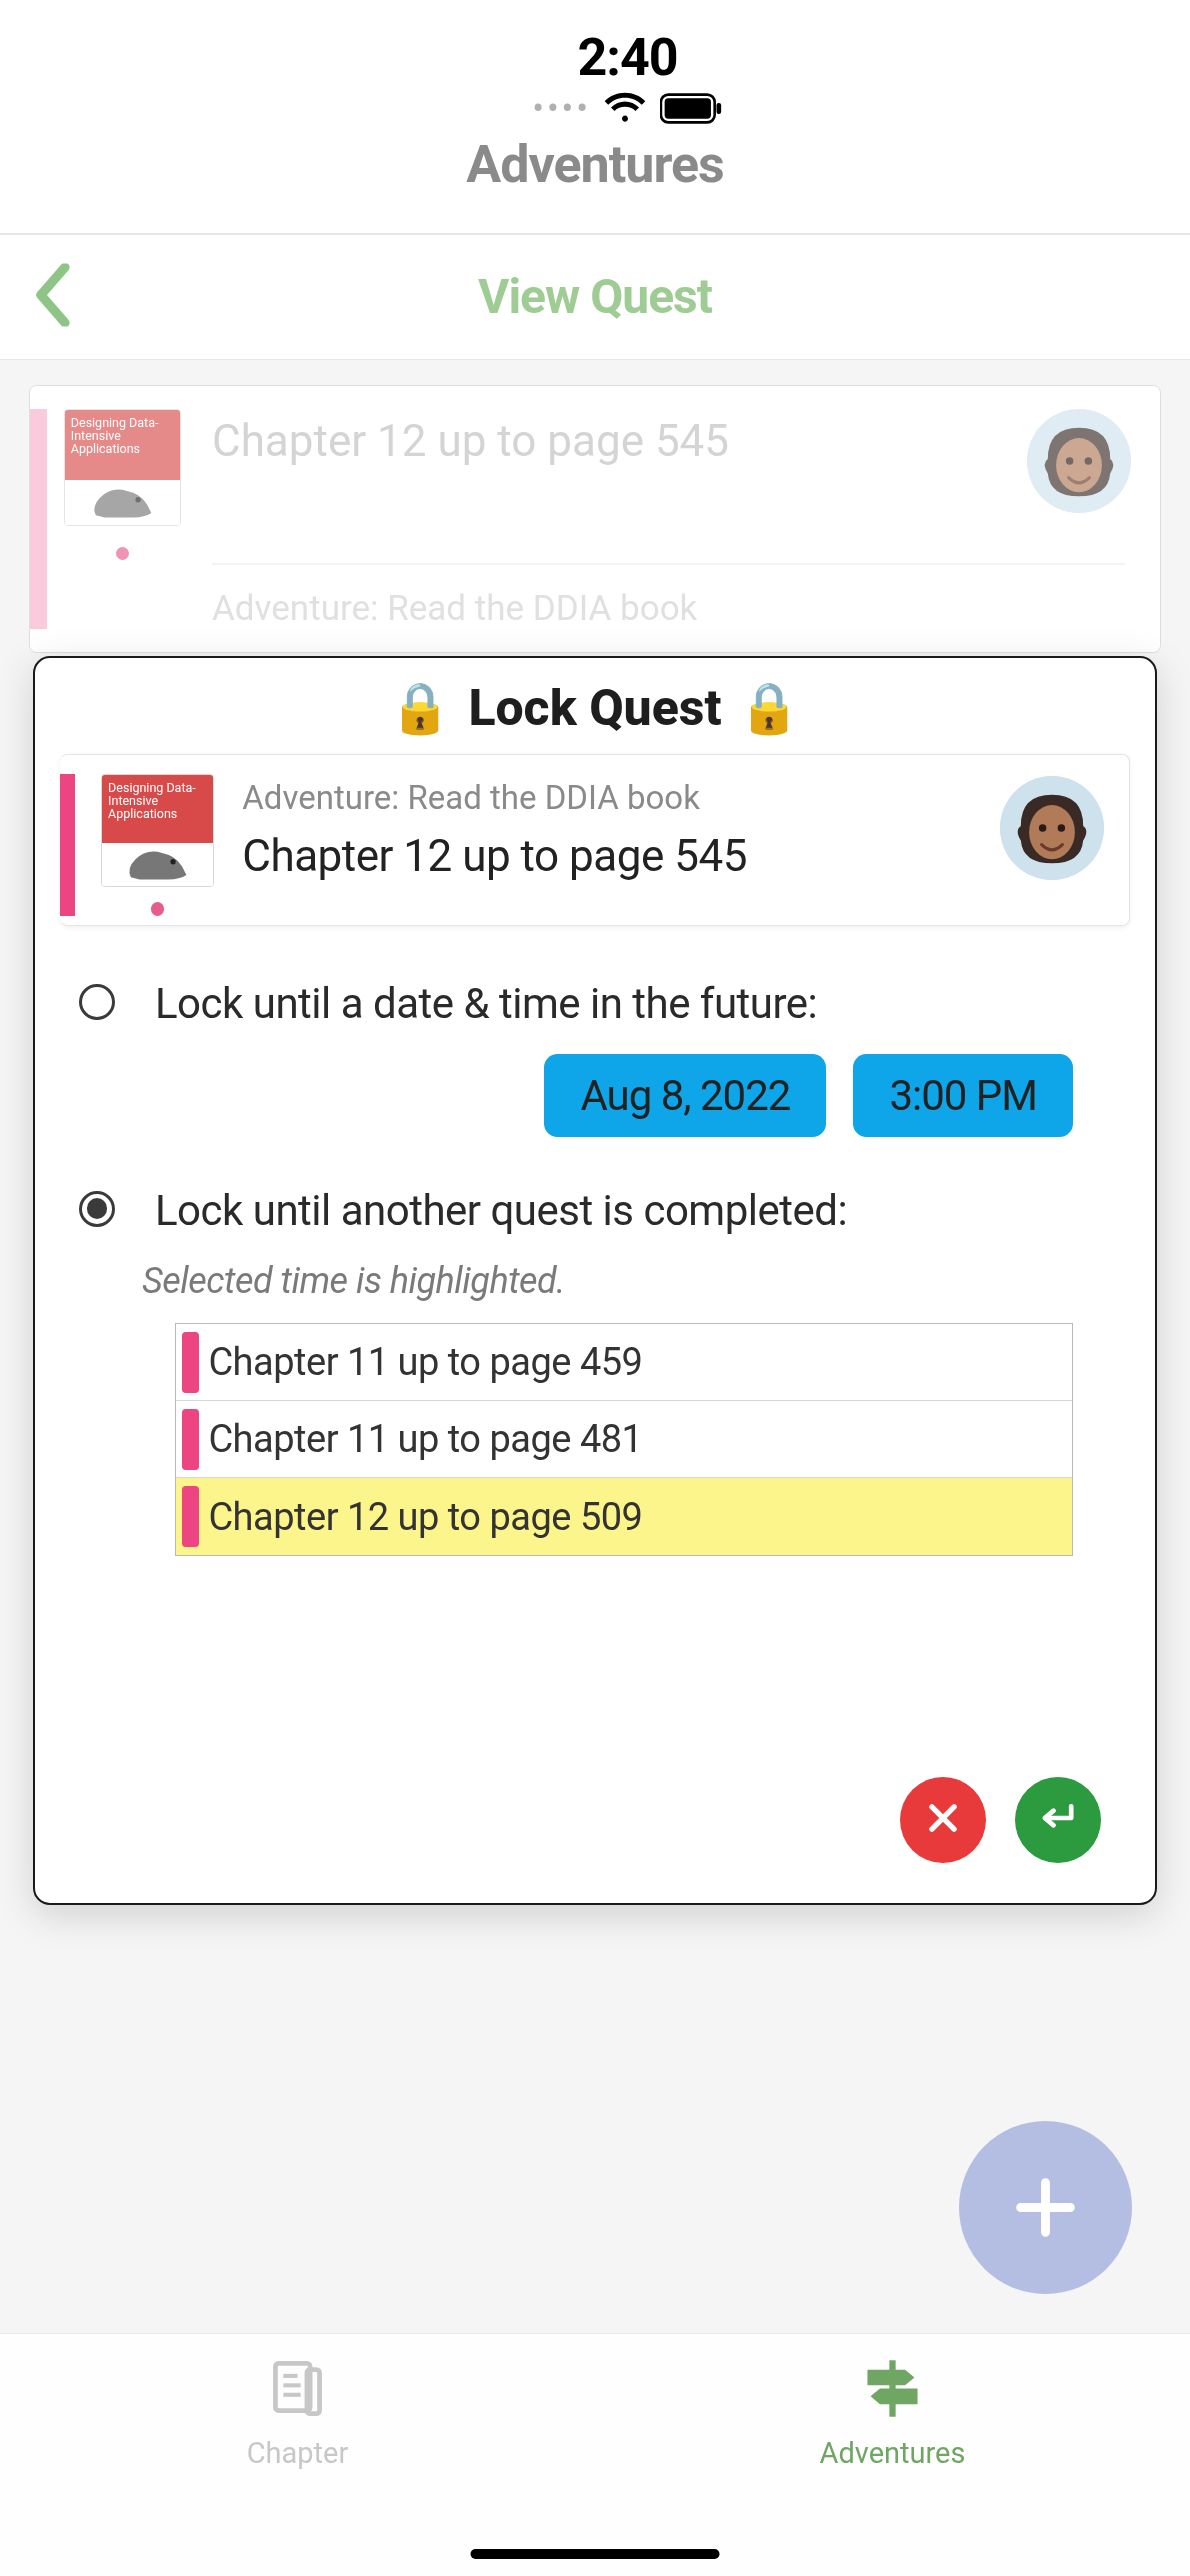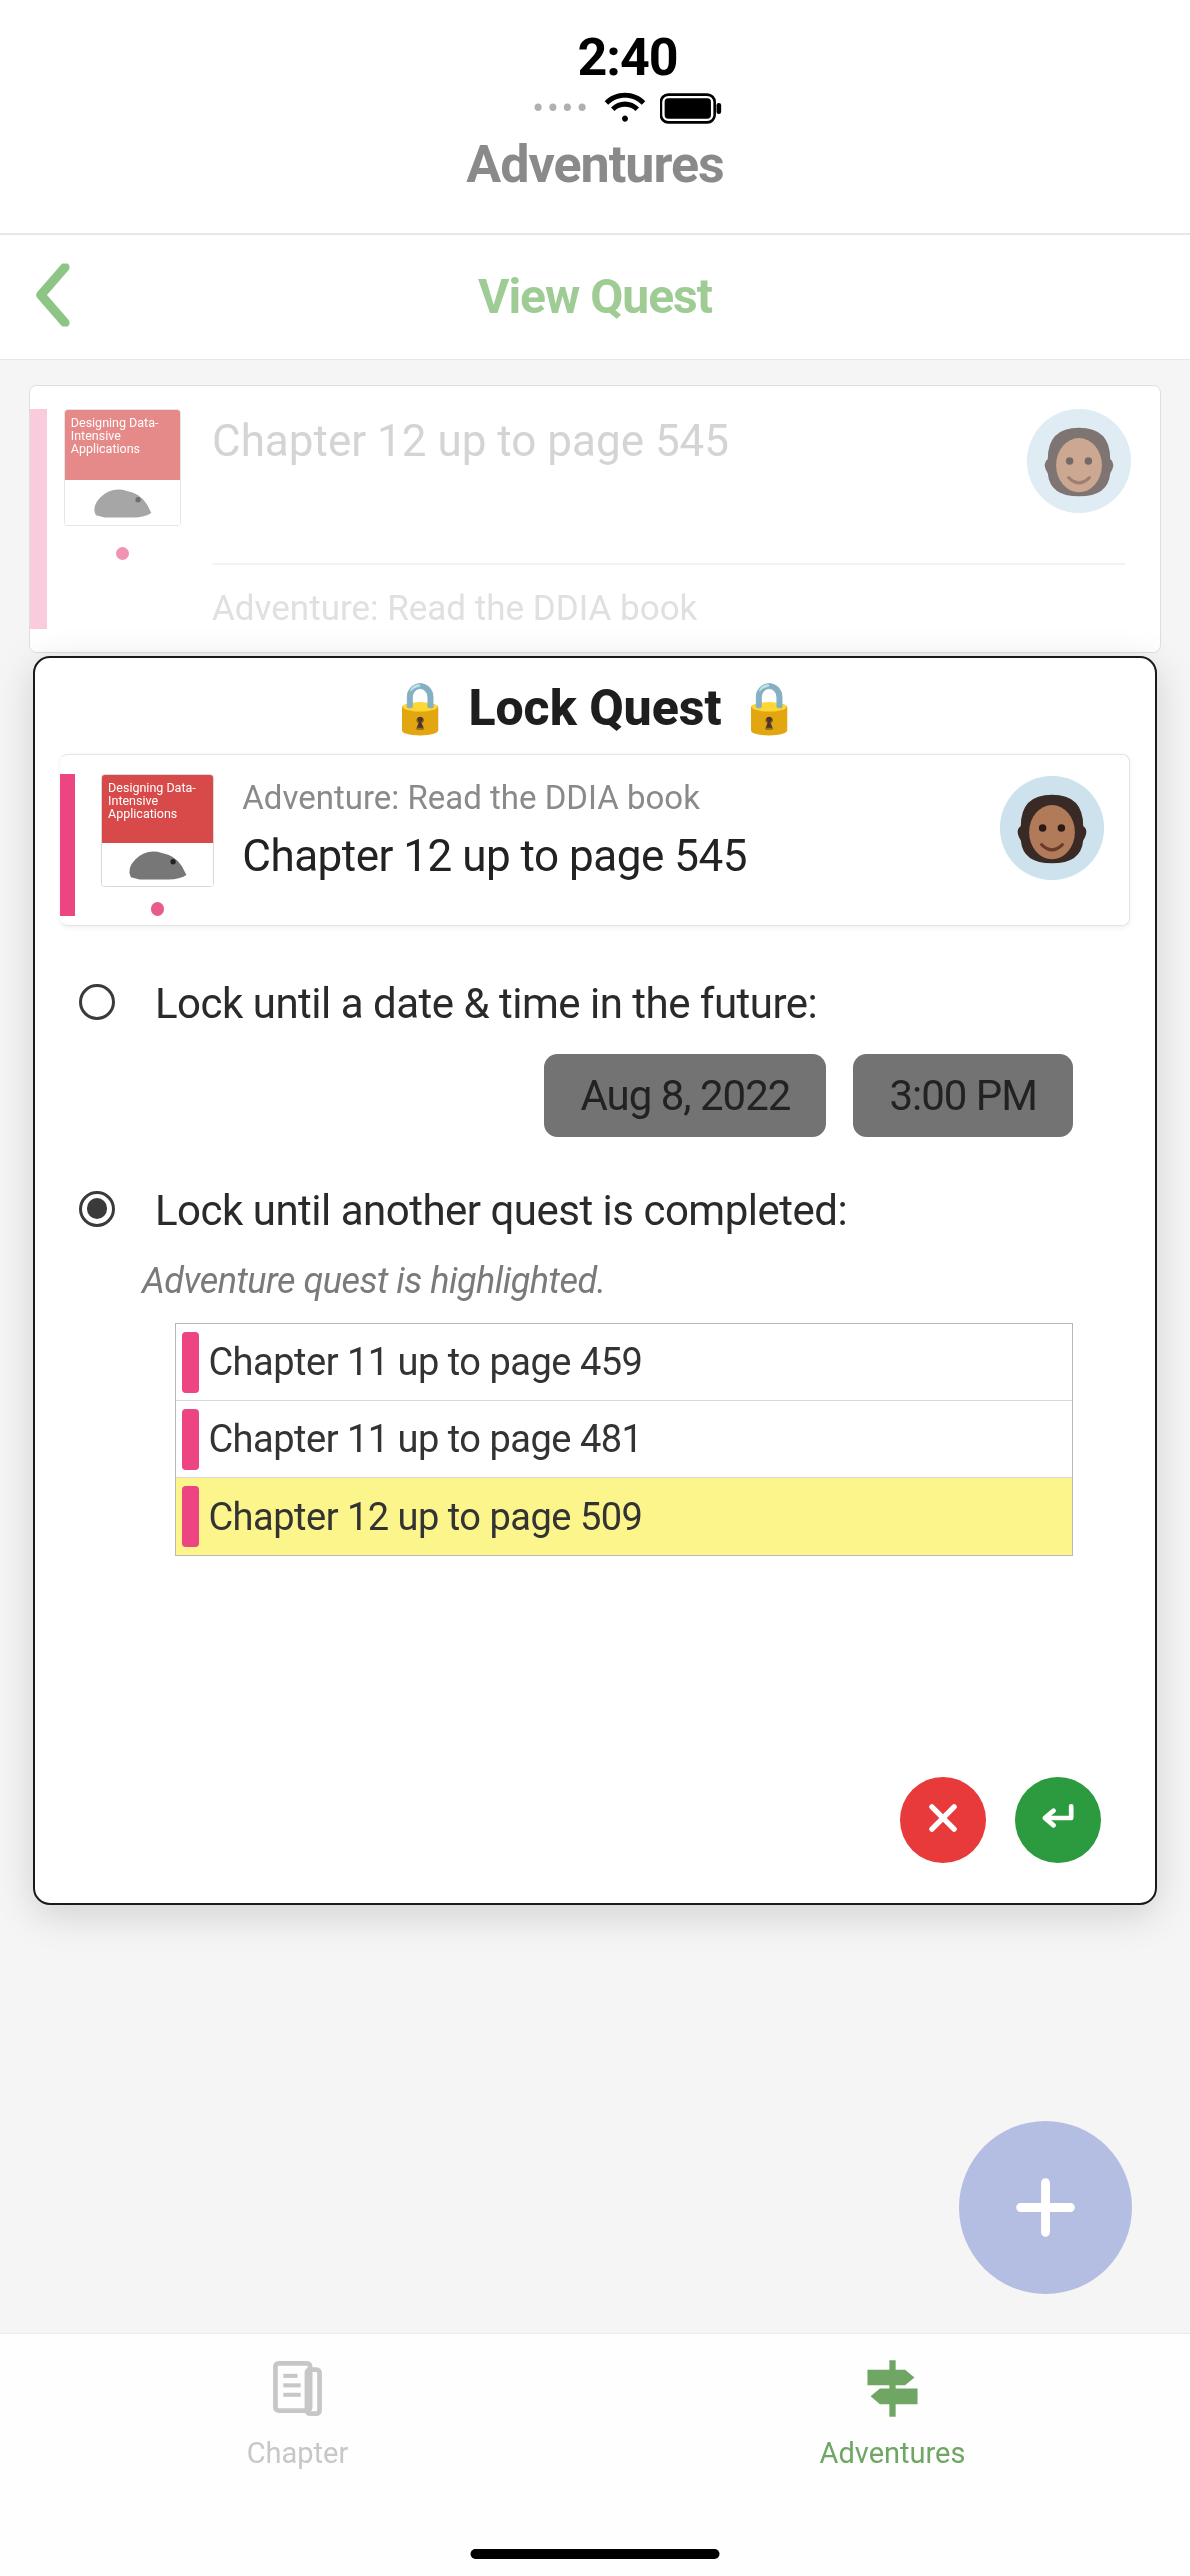--- a/index.html
+++ b/index.html
@@ -51,21 +51,21 @@
     .modal-card .mc-title { font-size:44px; font-weight:400; color:#222; margin-top:13.4px; letter-spacing:-0.5px;}
     .modal-card .avatar { position:absolute; right:25px; top:21px; width:104px; height:104px; border-radius:50%; background:#cee2ee; overflow:hidden;}
 
     .options { margin-top: 52px; padding: 0 19px;}
     .opt-row { display:flex; align-items:flex-start; gap:40px; margin-bottom:23px;}
     .radio { width:36px; height:36px; border-radius:50%; border:3.8px solid #3a3a3a; margin-top:5.8px; flex-shrink:0; position:relative;}
     .radio.checked::after{ content:''; position:absolute; inset:4.8px; border-radius:50%; background:#3a3a3a;}
     .opt-label { font-size:42px; color:#2a2a2a; line-height:1.25; letter-spacing:-0.5px;}
 
     .date-row { display:flex; gap:27px; justify-content:flex-end; margin: 17px 38px 48px 0;}
-    .pill { background:#737373; border-radius:13.4px; padding: 17px 36px; font-size:42px; color:#222; letter-spacing:-1px;}
+    .pill { background:#0ea5e9; border-radius:13.4px; padding: 17px 36px; font-size:42px; color:#222; letter-spacing:-1px;}
 
     .hint { font-size:36px; font-style:italic; color:#7a7a7a; margin: 7.7px 0 21px 63px; letter-spacing:-0.5px;}
 
     .quest-list { margin-left:96px; margin-right:38px; border:1.9px solid #b8b8b8; }
     .quest-list .item { display:flex; align-items:center; height:77px; border-bottom:1.9px solid #d7d7d7;}
     .quest-list .item:last-child { border-bottom:none;}
     .quest-list .item .bar { width:17px; height:61px; margin:0 9.6px 0 5.8px; border-radius:3.8px; background:#ec4582;}
     .quest-list .item .lbl { font-size:38px; color:#333; letter-spacing:-0.5px;}
     .quest-list .item.selected { background:#fbf58b;}
 
@@ -207,21 +207,21 @@
     </div>
     <div class="date-row">
       <div class="pill">Aug 8, 2022</div>
       <div class="pill">3:00 PM</div>
     </div>
 
     <div class="opt-row">
       <div class="radio checked"></div>
       <div class="opt-label">Lock until another quest is completed:</div>
     </div>
-    <div class="hint">Adventure quest is highlighted.</div>
+    <div class="hint">Selected time is highlighted.</div>
 
     <div class="quest-list">
       <div class="item">
         <div class="bar"></div>
         <div class="lbl">Chapter 11 up to page 459</div>
       </div>
       <div class="item">
         <div class="bar"></div>
         <div class="lbl">Chapter 11 up to page 481</div>
       </div>

